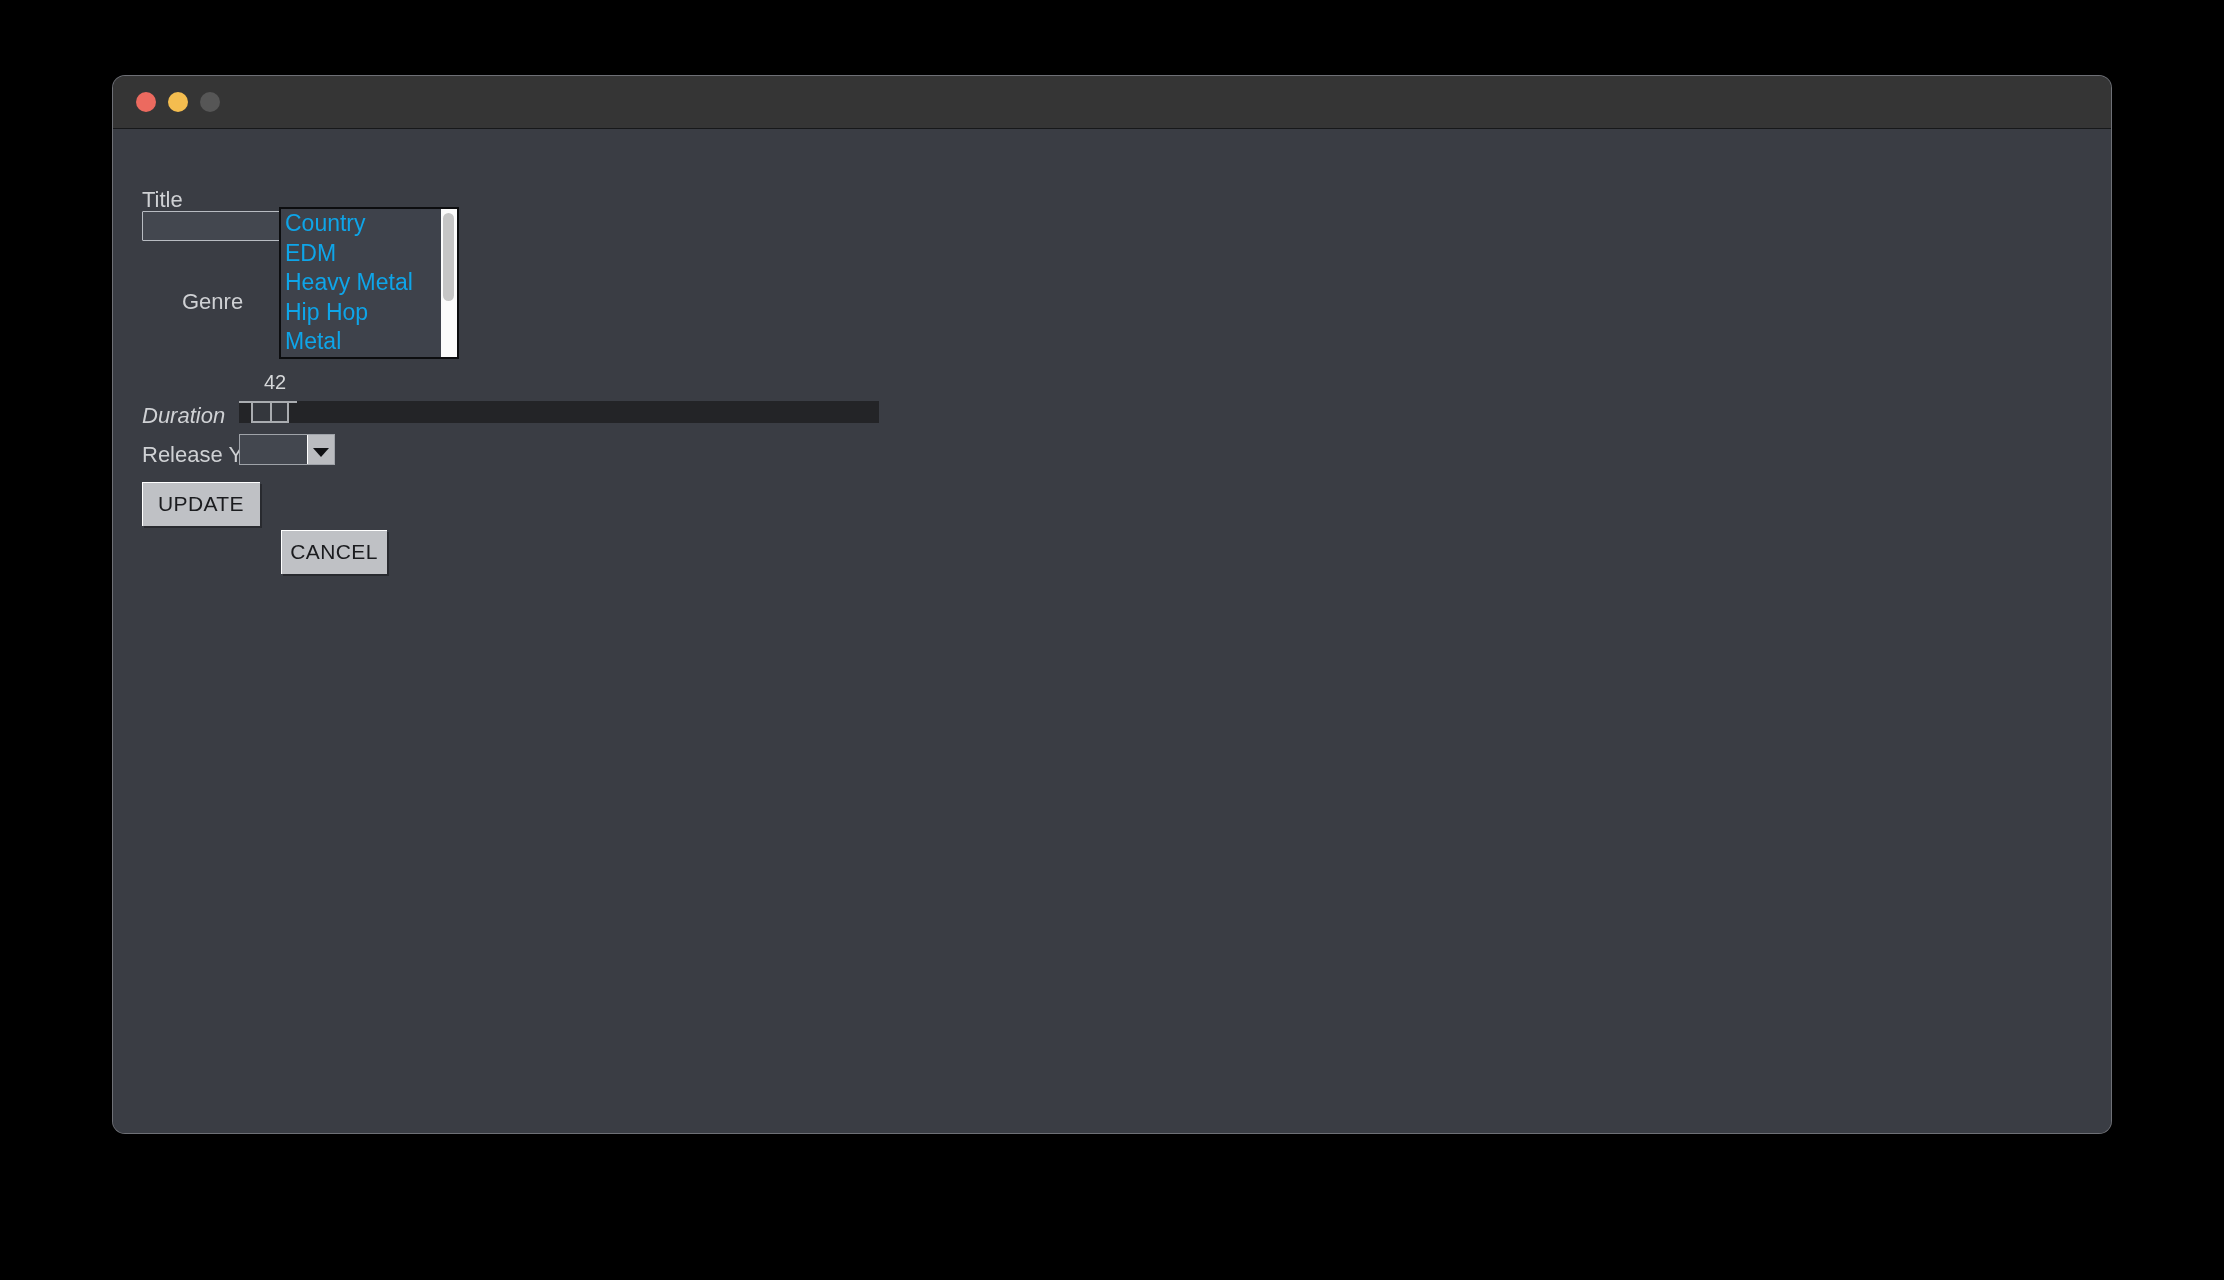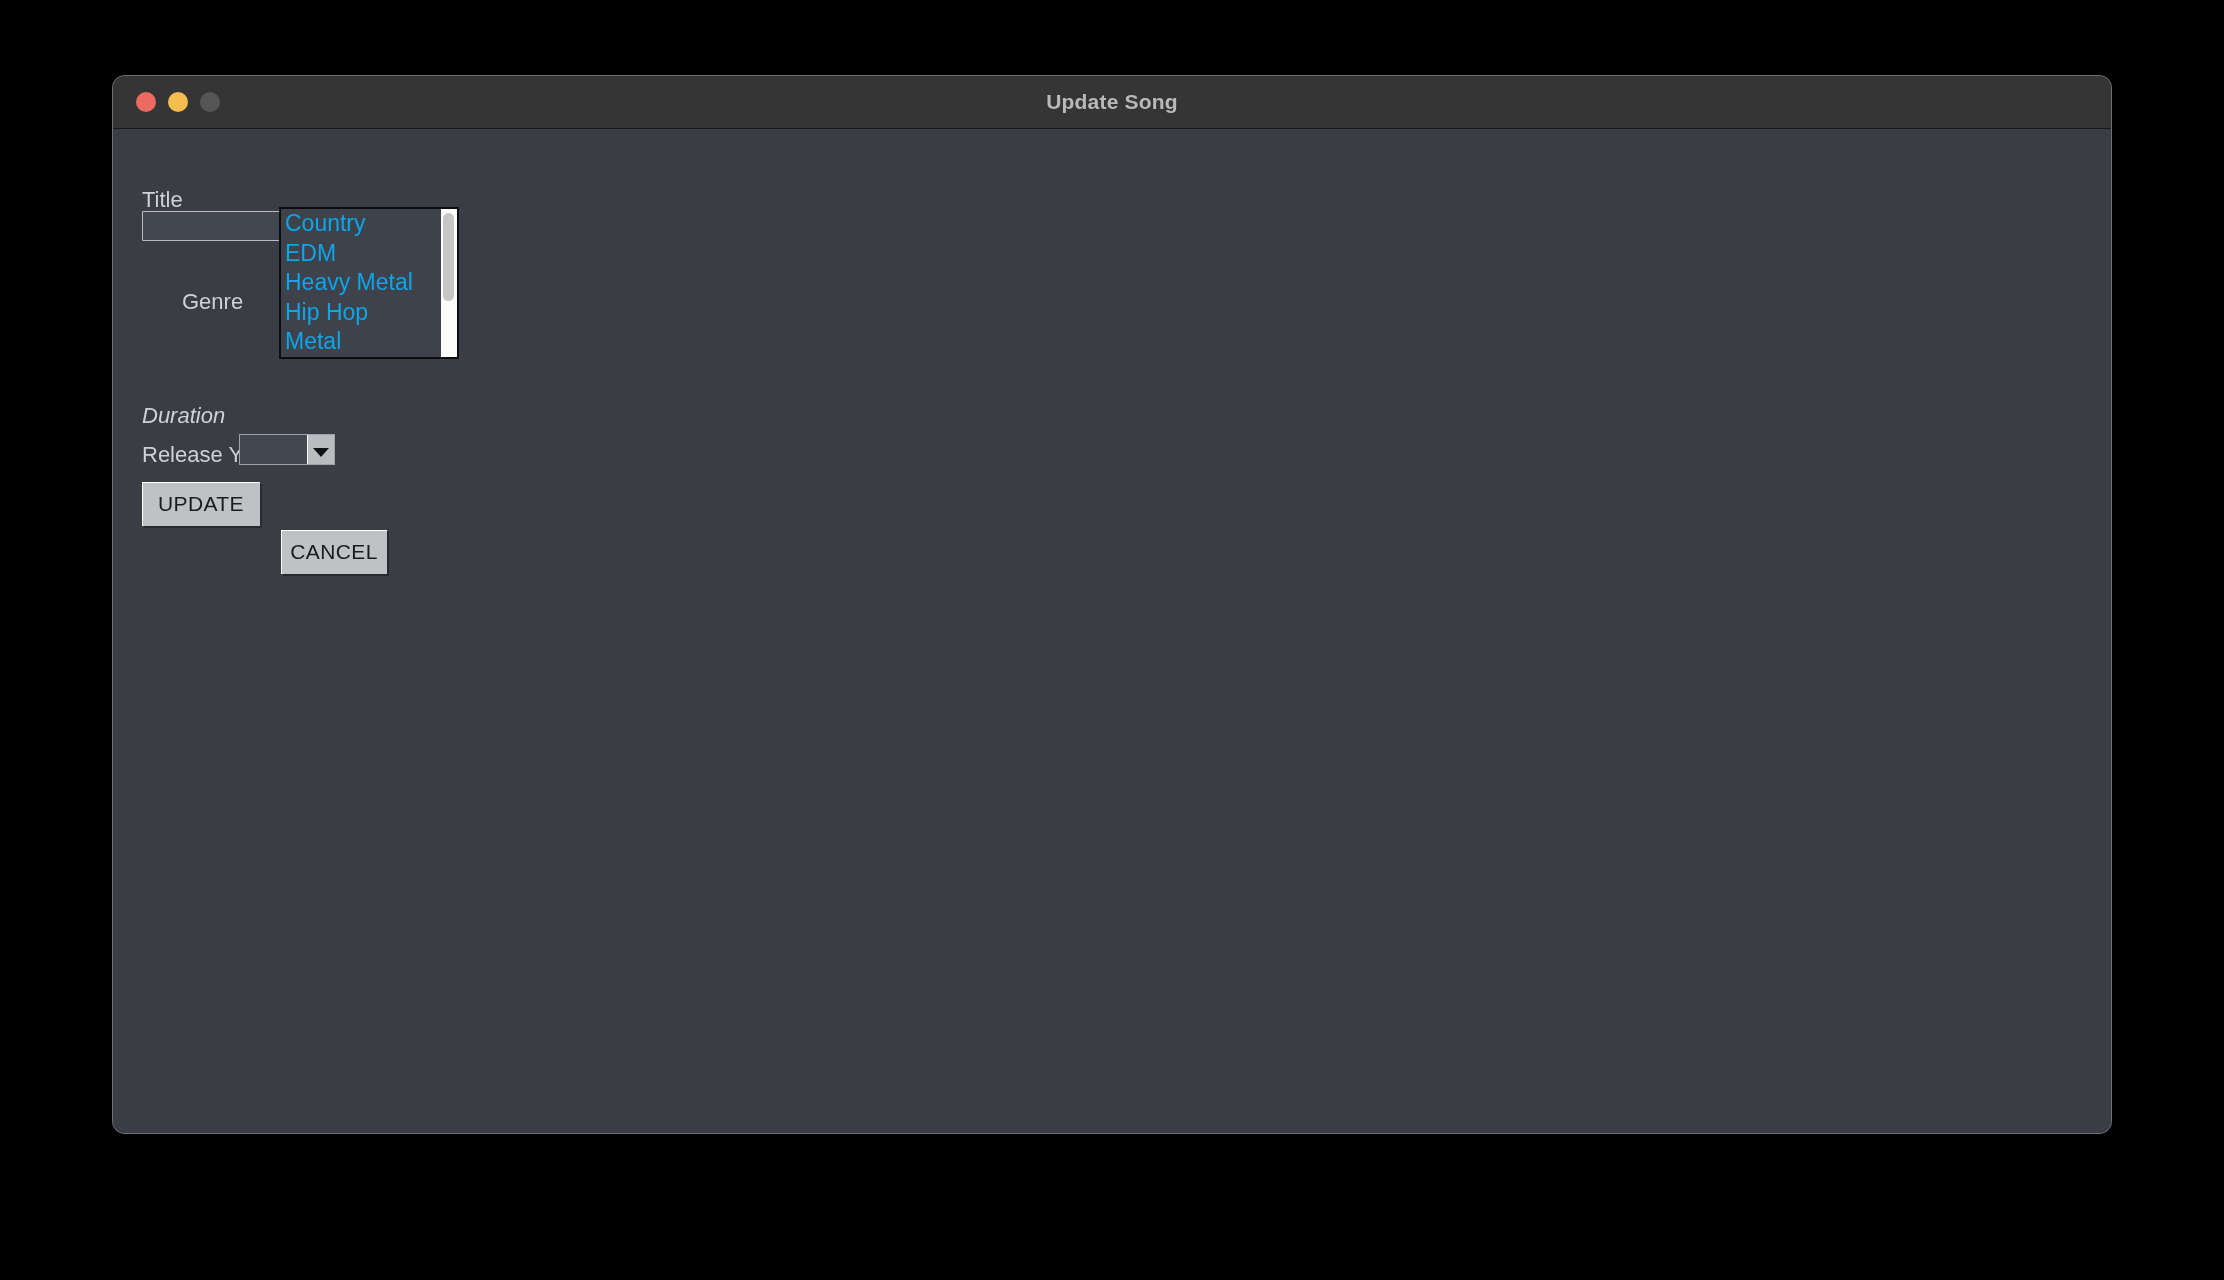--- a/index.html
+++ b/index.html
@@ -266,21 +266,20 @@
 <div id="desktop">
 
   <div id="window">
 
     <div id="titlebar">
       <div class="lights">
         <div class="light close"></div>
         <div class="light min"></div>
         <div class="light zoom"></div>
       </div>
-      <div id="window-title">Update Song</div>
     </div>
 
     <div id="form">
 
       <div class="row" id="row-title">
         <div class="label">Title</div>
         <input id="title-input" type="text" value="" style="">
       </div>
 
       <div class="row" id="row-genre">
@@ -294,20 +293,27 @@
             <div class="genre-item">Metal</div>
           </div>
           <div id="genre-scrollbar">
             <div id="genre-thumb"></div>
           </div>
         </div>
       </div>
 
       <div class="row" id="row-duration">
         <div class="label">Duration</div>
+        <div id="slider-area">
+          <div id="slider-value">42</div>
+          <div id="slider-track">
+            <div id="slider-fill"></div>
+            <div id="slider-thumb"></div>
+          </div>
+        </div>
       </div>
 
       <div class="row" id="row-year">
         <div class="label">Release Year</div>
         <div id="year-select">
           <div id="year-value"></div>
           <div id="year-arrow-btn">
             <div class="caret"></div>
           </div>
         </div>

